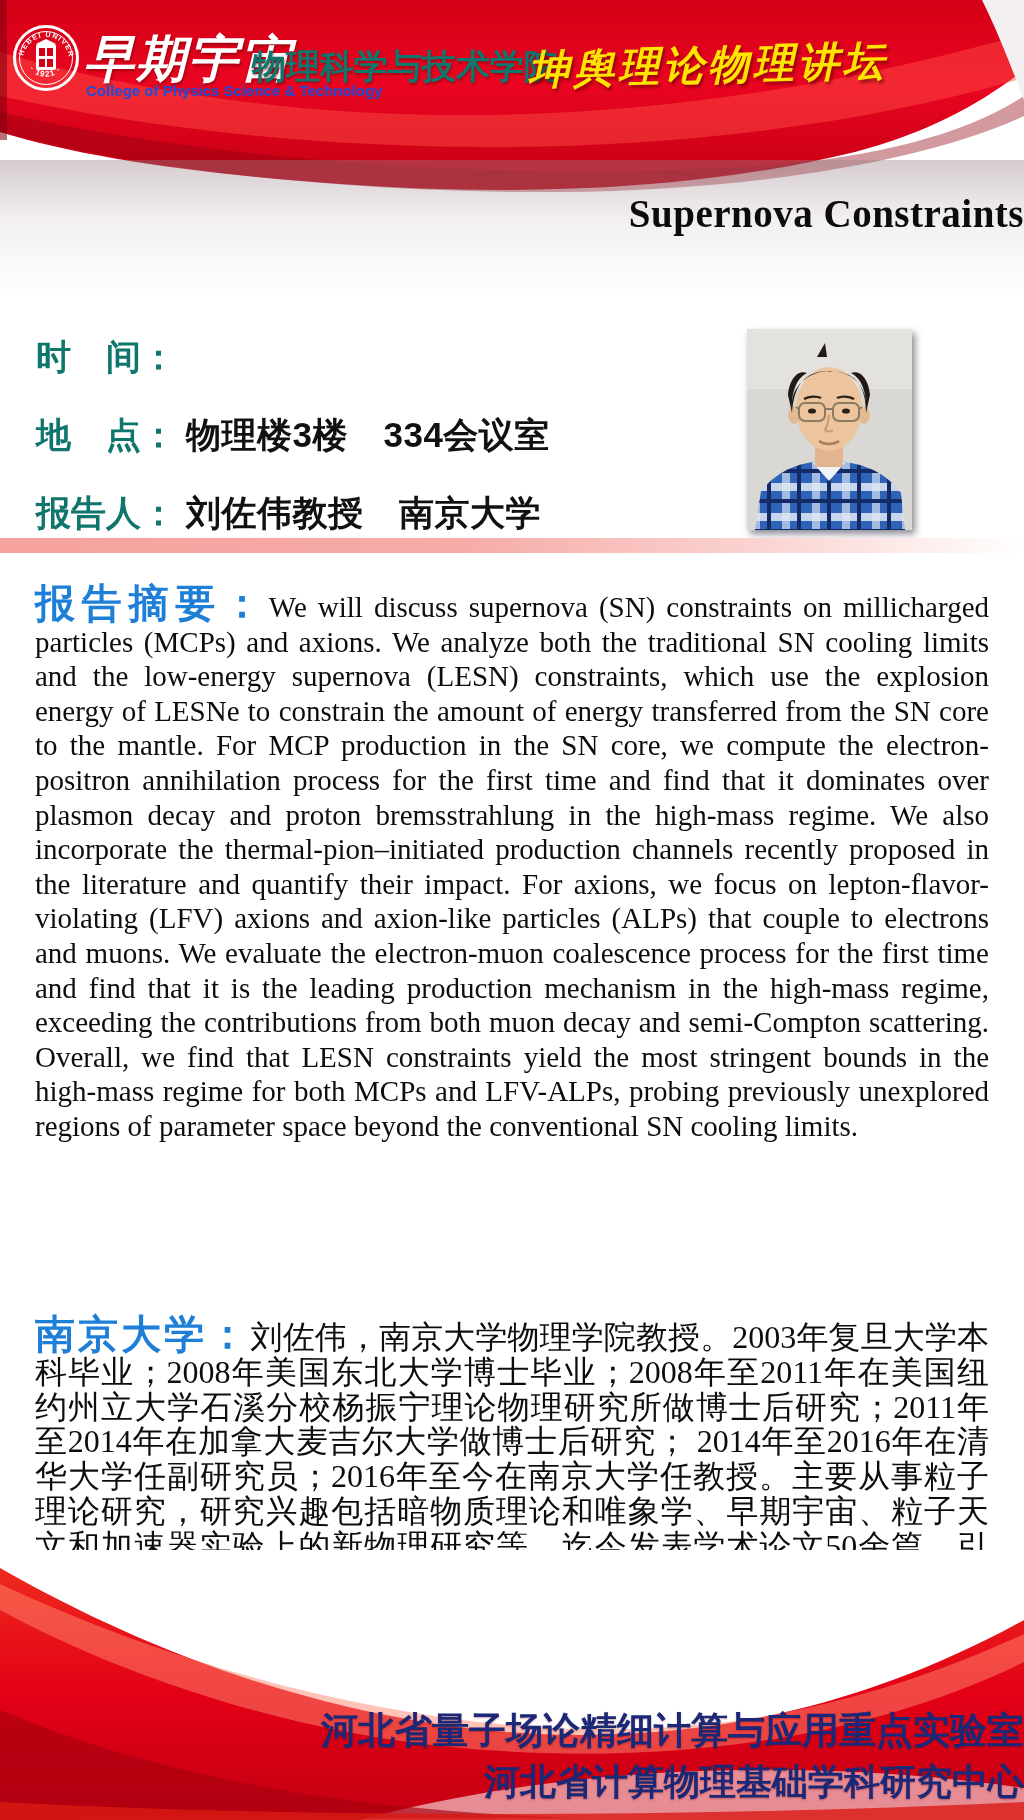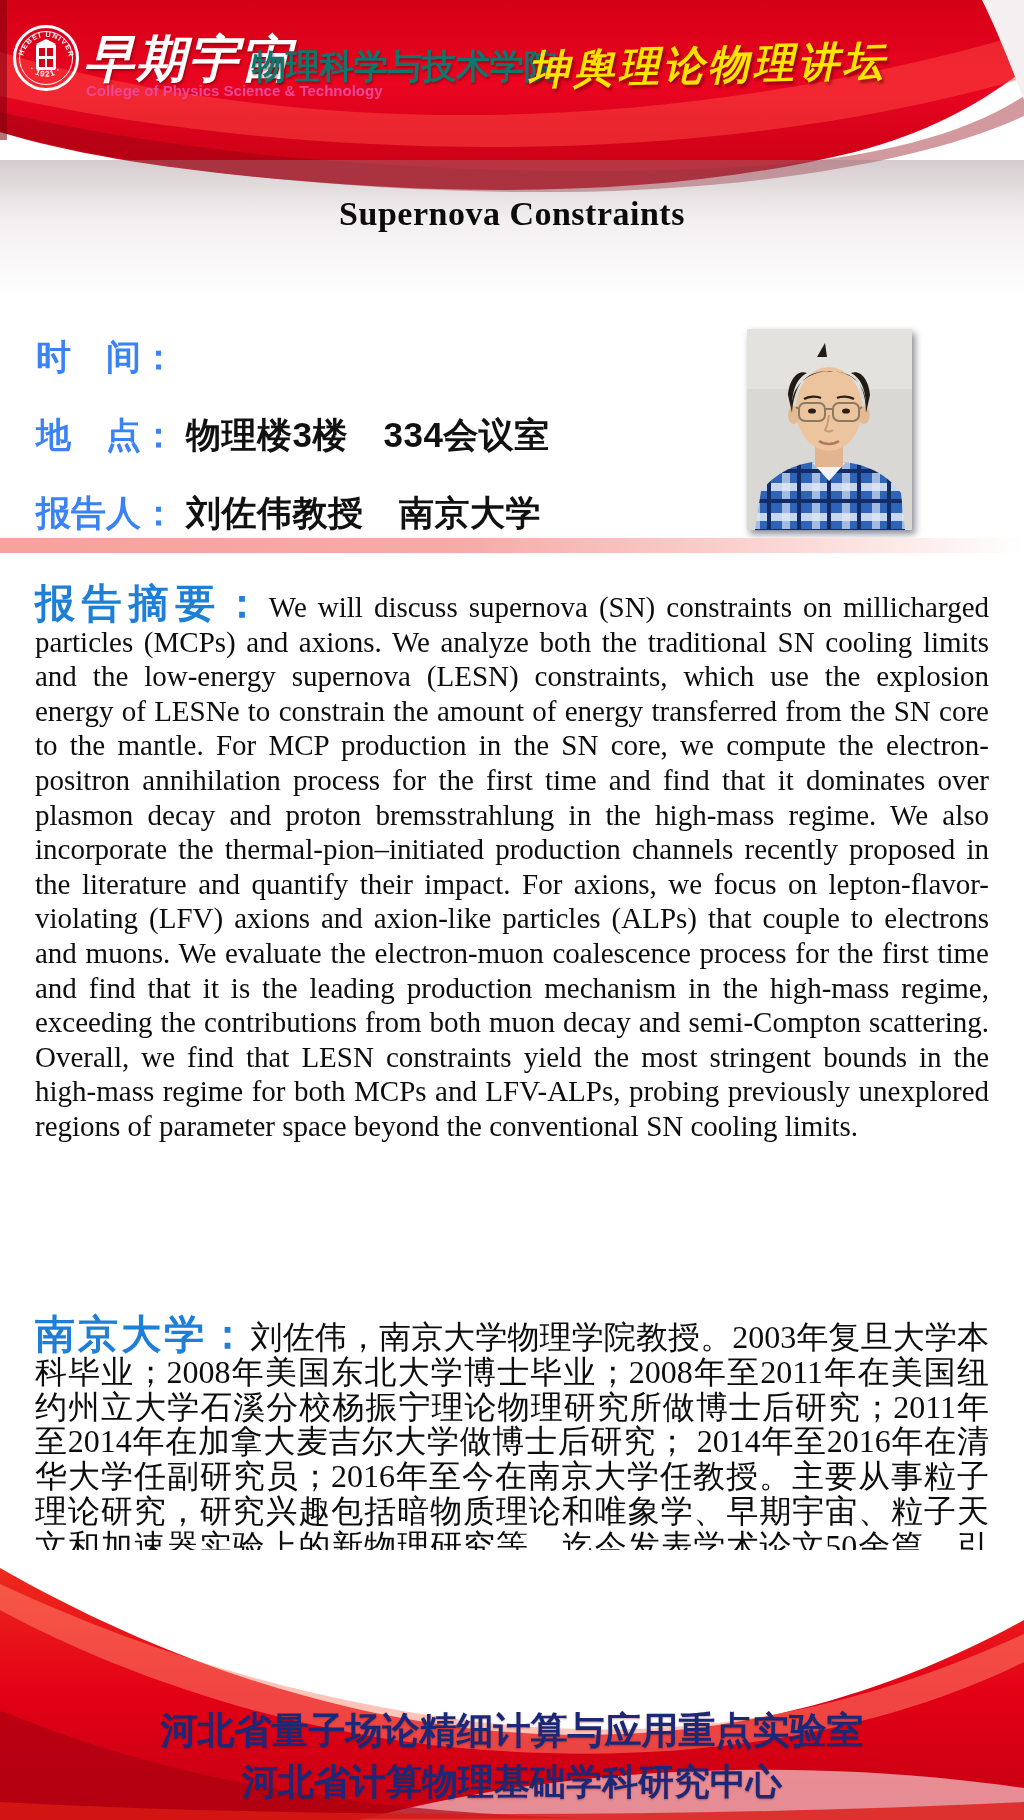--- a/index.html
+++ b/index.html
@@ -26,42 +26,42 @@
     text-shadow:1px 2px 3px rgba(90,0,0,.5);
   }
   .college-name{
     position:absolute;top:44px;left:252px;
     color:#0f766e;font-size:34px;font-weight:bold;white-space:nowrap;
     font-family:"Liberation Sans", sans-serif;
     text-shadow:1px 2px 2px rgba(90,0,0,.4);
   }
   .college-en{
     position:absolute;top:82px;left:86px;
-    color:#ec4899;font-size:15px;font-weight:bold;white-space:nowrap;
+    color:#1d4ed8;font-size:15px;font-weight:bold;white-space:nowrap;
     font-family:"Liberation Sans", sans-serif;
   }
   .forum-name{
     position:absolute;top:38px;left:528px;
     color:#ffe400;font-size:41px;font-weight:bold;font-style:italic;
     font-family:"Liberation Serif", serif;letter-spacing:4px;white-space:nowrap;
     transform:rotate(-1.5deg);
     text-shadow:2px 3px 3px rgba(90,0,0,.55);
   }
   
   .talk-title{
     position:absolute;top:186px;left:0;width:1024px;
-    text-align:center;color:#0c0c0c;
+    text-align:right;color:#0c0c0c;
     font-family:"Liberation Serif", serif;font-weight:bold;
-    font-size:34px;line-height:56px;letter-spacing:.5px;
+    font-size:39px;line-height:56px;letter-spacing:.5px;
   }
   
   .info-block{position:absolute;top:334px;left:36px;width:700px;}
   .info-row{display:flex;align-items:baseline;margin-bottom:31px;white-space:nowrap;}
   .info-label{
-    color:#3b82f6;font-weight:bold;font-size:35px;
+    color:#0f766e;font-weight:bold;font-size:35px;
     font-family:"Liberation Sans", sans-serif;
     width:150px;flex:0 0 150px;
   }
   .info-value{
     color:#111;font-weight:bold;font-size:35px;
     font-family:"Liberation Sans", sans-serif;letter-spacing:.5px;
   }
   .photo{
     position:absolute;top:329px;left:747px;width:165px;height:201px;
     box-shadow:3px 4px 7px rgba(40,40,60,.55);
@@ -86,21 +86,21 @@
   }
   .bio-par{
     position:absolute;top:1286px;left:35px;width:954px;
     text-align:justify;color:#0d0d0d;
     font-family:"Liberation Serif", serif;
     font-size:32px;line-height:34.8px;
   }
   
   .footer-svg{position:absolute;bottom:0;left:0;width:1024px;height:270px;display:block;}
   .footer-line{
-    position:absolute;left:0;width:1024px;text-align:center;
+    position:absolute;left:0;width:1024px;text-align:right;
     color:#1b2878;font-weight:bold;white-space:nowrap;
     font-family:"Liberation Sans", sans-serif;
     text-shadow:0 1px 2px rgba(120,0,0,.35);
   }
   .footer-line1{top:1706px;font-size:37px;}
   .footer-line2{top:1758px;font-size:36px;}
 </style>
 </head>
 <body>
 

